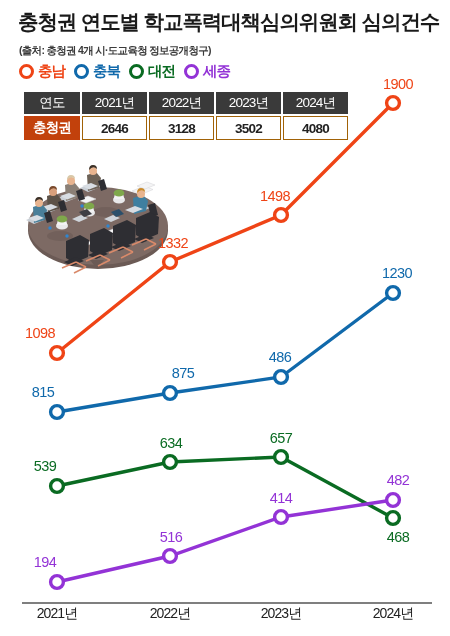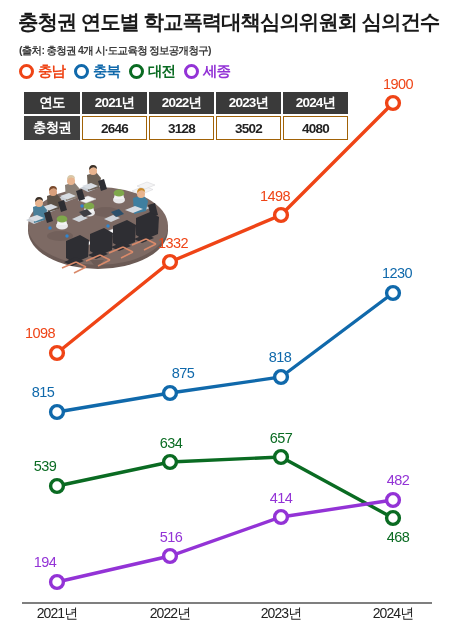--- a/index.html
+++ b/index.html
@@ -88,31 +88,31 @@
     height: 22px;
     text-align: center;
     vertical-align: middle;
     font-size: 13.5px;
     letter-spacing: -0.8px;
     padding: 0;
   }
   .th-cell {
     background: #3a3a3a;
     color: #ffffff;
-    font-weight: 700;
+    font-weight: 400;
   }
   .th-cell.first { width: 56px; }
   .td-cell {
     background: #ffffff;
     color: #222222;
     border: 1px solid #a16207;
     font-weight: 700;
   }
   .td-cell.first {
-    background: #404040;
+    background: #c2410c;
     color: #ffffff;
     font-weight: 700;
     border: none;
     width: 56px;
   }
 
   
   .illustration {
     position: absolute;
     left: 20px;
@@ -348,21 +348,21 @@
     <circle cx="393" cy="500" r="6.4" fill="#fff" stroke="#9333d6" stroke-width="3.4"></circle>
   </svg>
 
   <span class="pt-label" style="left:40px;  top:333px; color:#ef4416">1098</span>
   <span class="pt-label" style="left:173px; top:243px; color:#ef4416">1332</span>
   <span class="pt-label" style="left:275px; top:196px; color:#ef4416">1498</span>
   <span class="pt-label" style="left:398px; top:84px;  color:#ef4416">1900</span>
 
   <span class="pt-label" style="left:43px;  top:392px; color:#1069ab">815</span>
   <span class="pt-label" style="left:183px; top:373px; color:#1069ab">875</span>
-  <span class="pt-label" style="left:280px; top:357px; color:#1069ab">818</span>
+  <span class="pt-label" style="left:280px; top:357px; color:#1069ab">486</span>
   <span class="pt-label" style="left:397px; top:273px; color:#1069ab">1230</span>
 
   <span class="pt-label" style="left:45px;  top:466px; color:#0a6b22">539</span>
   <span class="pt-label" style="left:171px; top:443px; color:#0a6b22">634</span>
   <span class="pt-label" style="left:281px; top:438px; color:#0a6b22">657</span>
   <span class="pt-label" style="left:398px; top:537px; color:#0a6b22">468</span>
 
   <span class="pt-label" style="left:45px;  top:562px; color:#9333d6">194</span>
   <span class="pt-label" style="left:171px; top:537px; color:#9333d6">516</span>
   <span class="pt-label" style="left:281px; top:498px; color:#9333d6">414</span>

